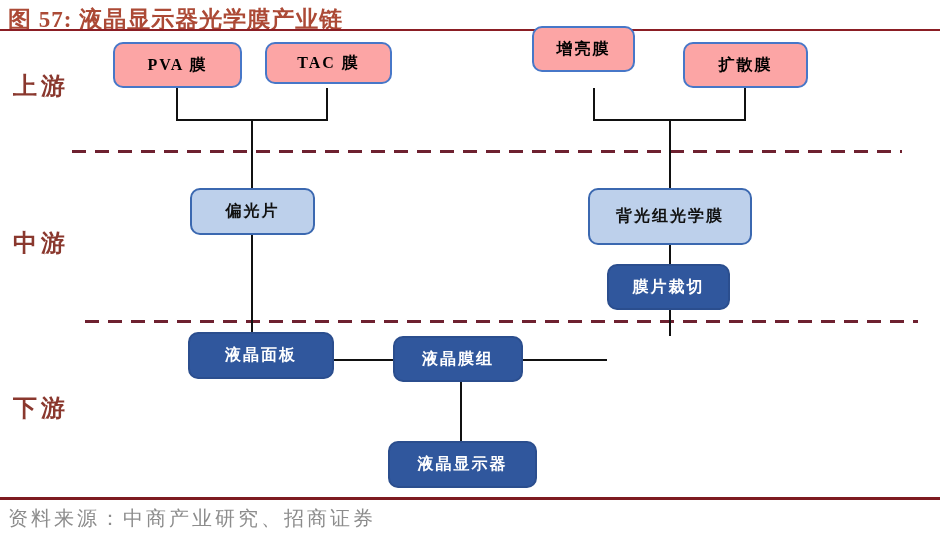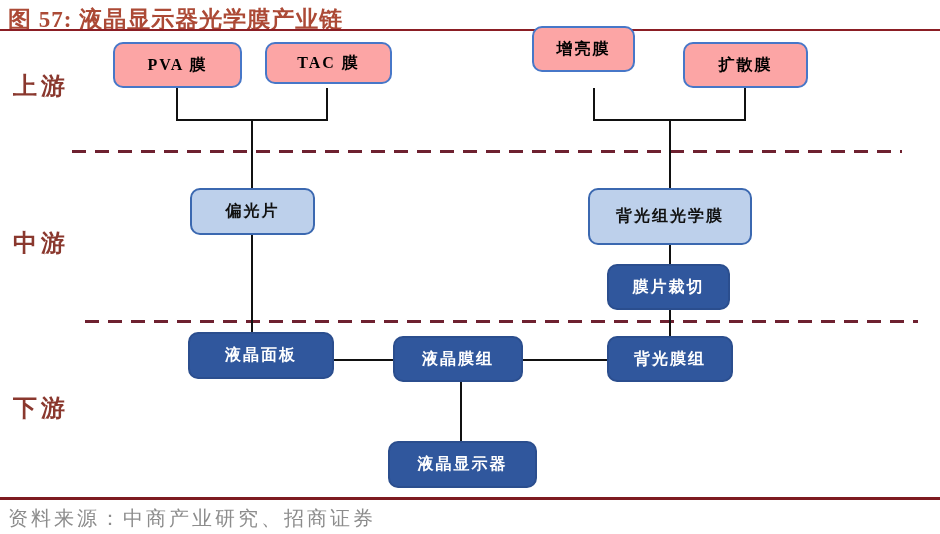--- a/index.html
+++ b/index.html
@@ -94,19 +94,18 @@
   <div class="node outline" style="left:265px; top:42px; width:127px; height:42px;">TAC 膜</div>
   <div class="node outline" style="left:532px; top:26px; width:103px; height:46px;">增亮膜</div>
   <div class="node outline" style="left:683px; top:42px; width:125px; height:46px;">扩散膜</div>
 
   <div class="node light" style="left:190px; top:188px; width:125px; height:47px;">偏光片</div>
   <div class="node light" style="left:588px; top:188px; width:164px; height:57px;">背光组光学膜</div>
   <div class="node dark" style="left:607px; top:264px; width:123px; height:46px;">膜片裁切</div>
 
   <div class="node dark" style="left:188px; top:332px; width:146px; height:47px;">液晶面板</div>
   <div class="node dark" style="left:393px; top:336px; width:130px; height:46px;">液晶膜组</div>
-  <div class="node dark" style="left:607px; top:336px; width:126px; height:46px;">背光膜组</div>
   <div class="node dark" style="left:388px; top:441px; width:149px; height:47px;">液晶显示器</div>
 
   <div class="footer-rule"></div>
   <div class="source">资料来源：中商产业研究、招商证券</div>
 
 </div>
 
 </body></html>

